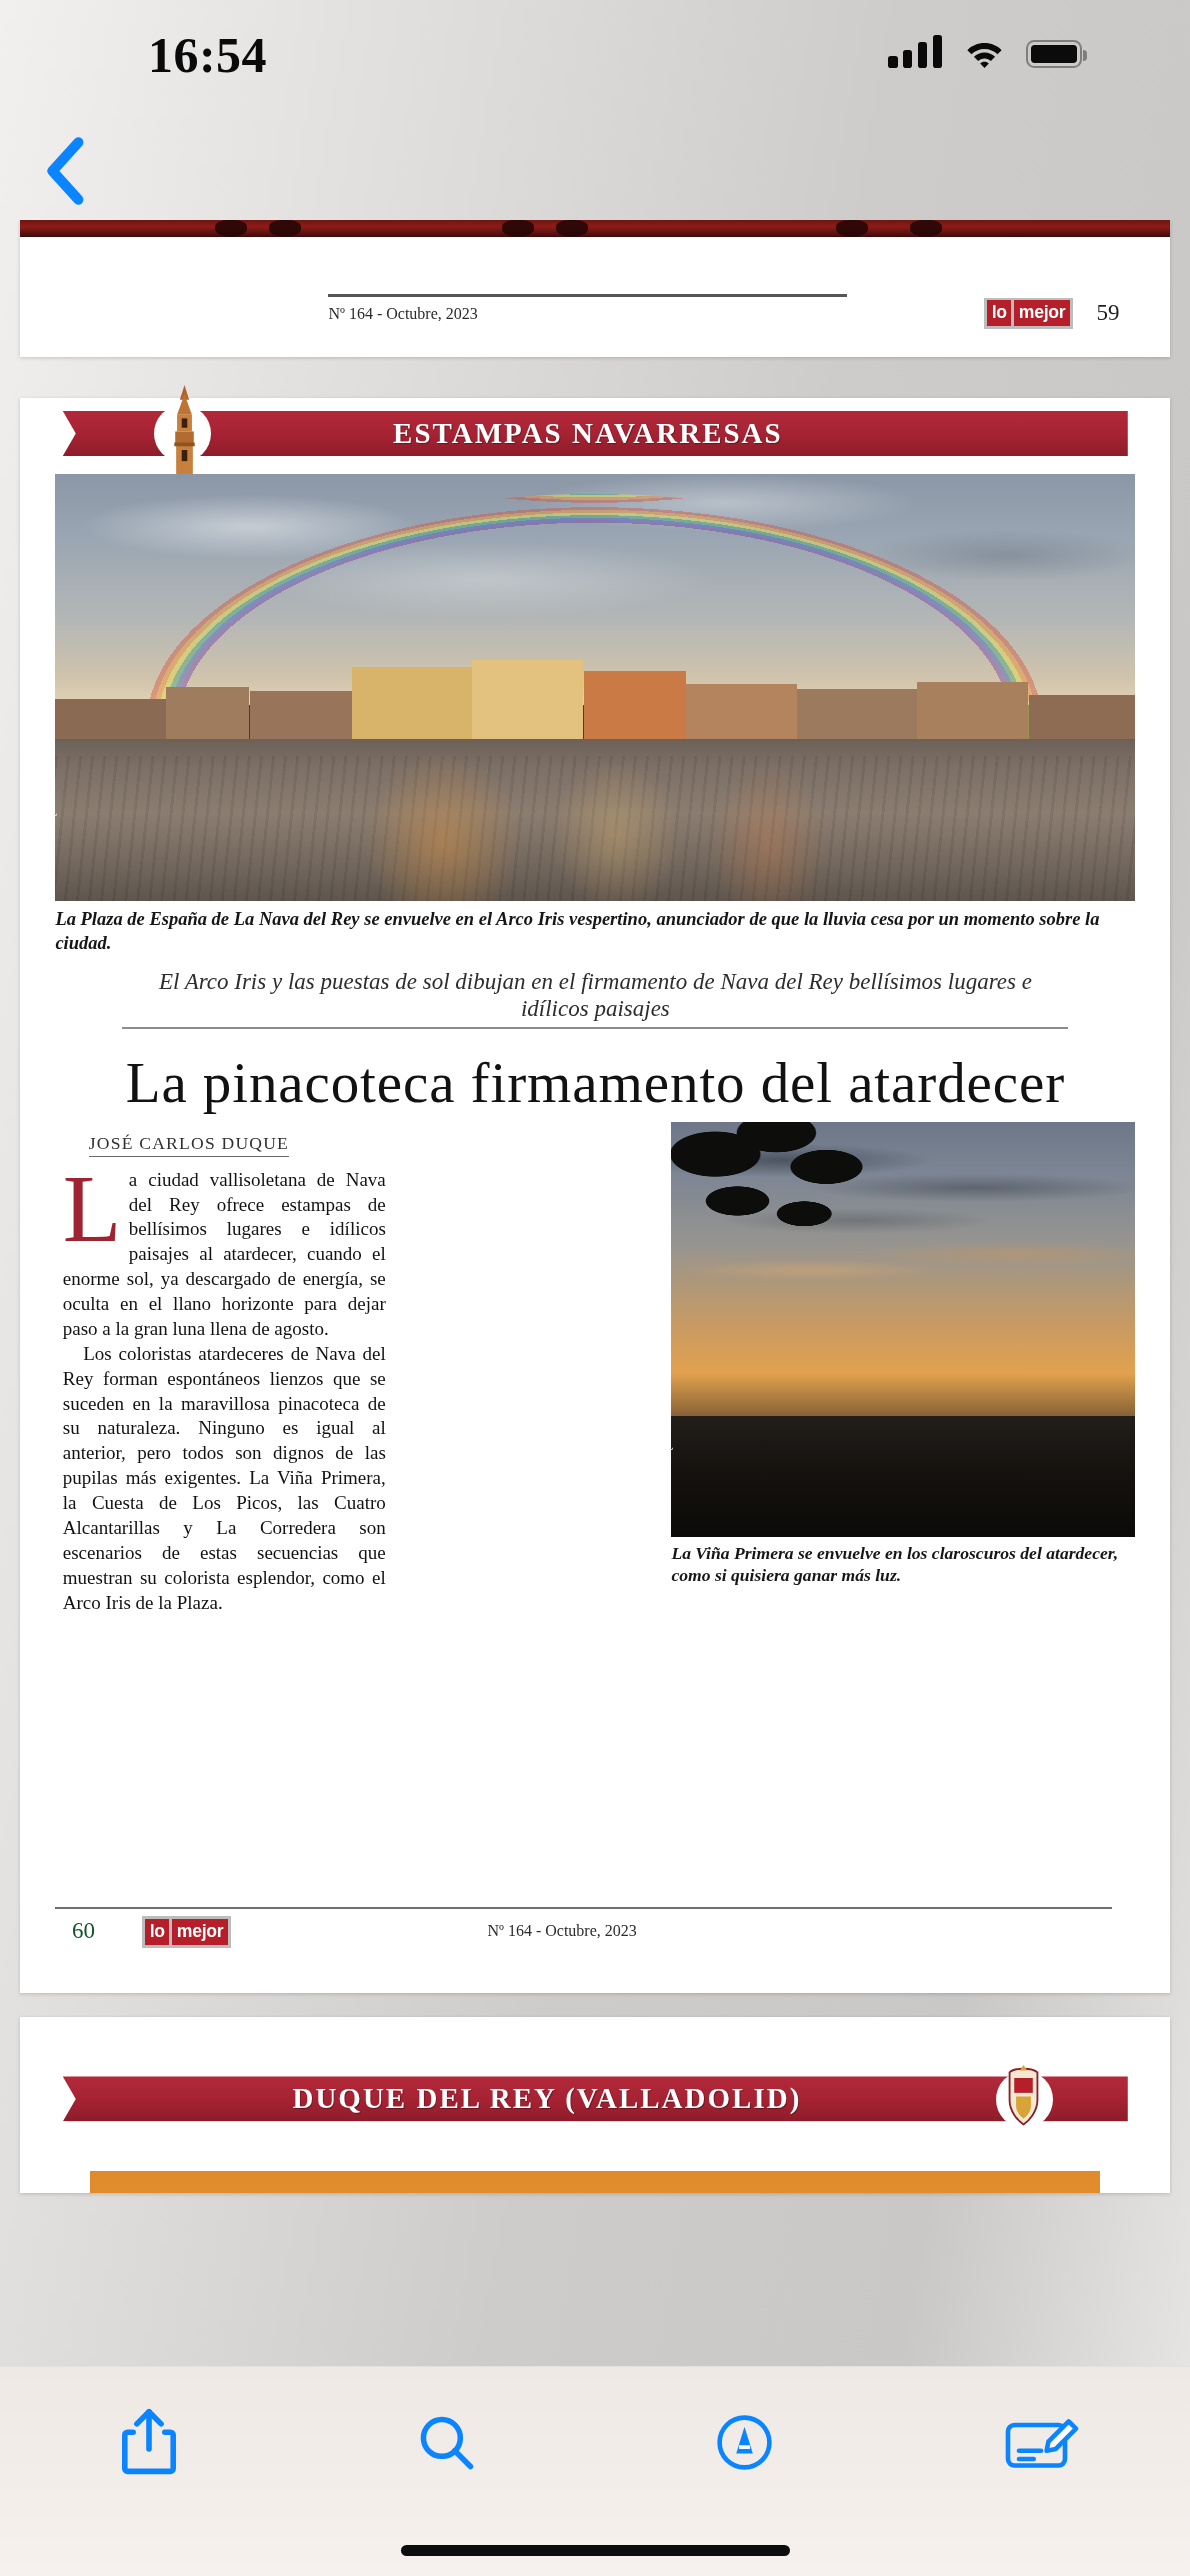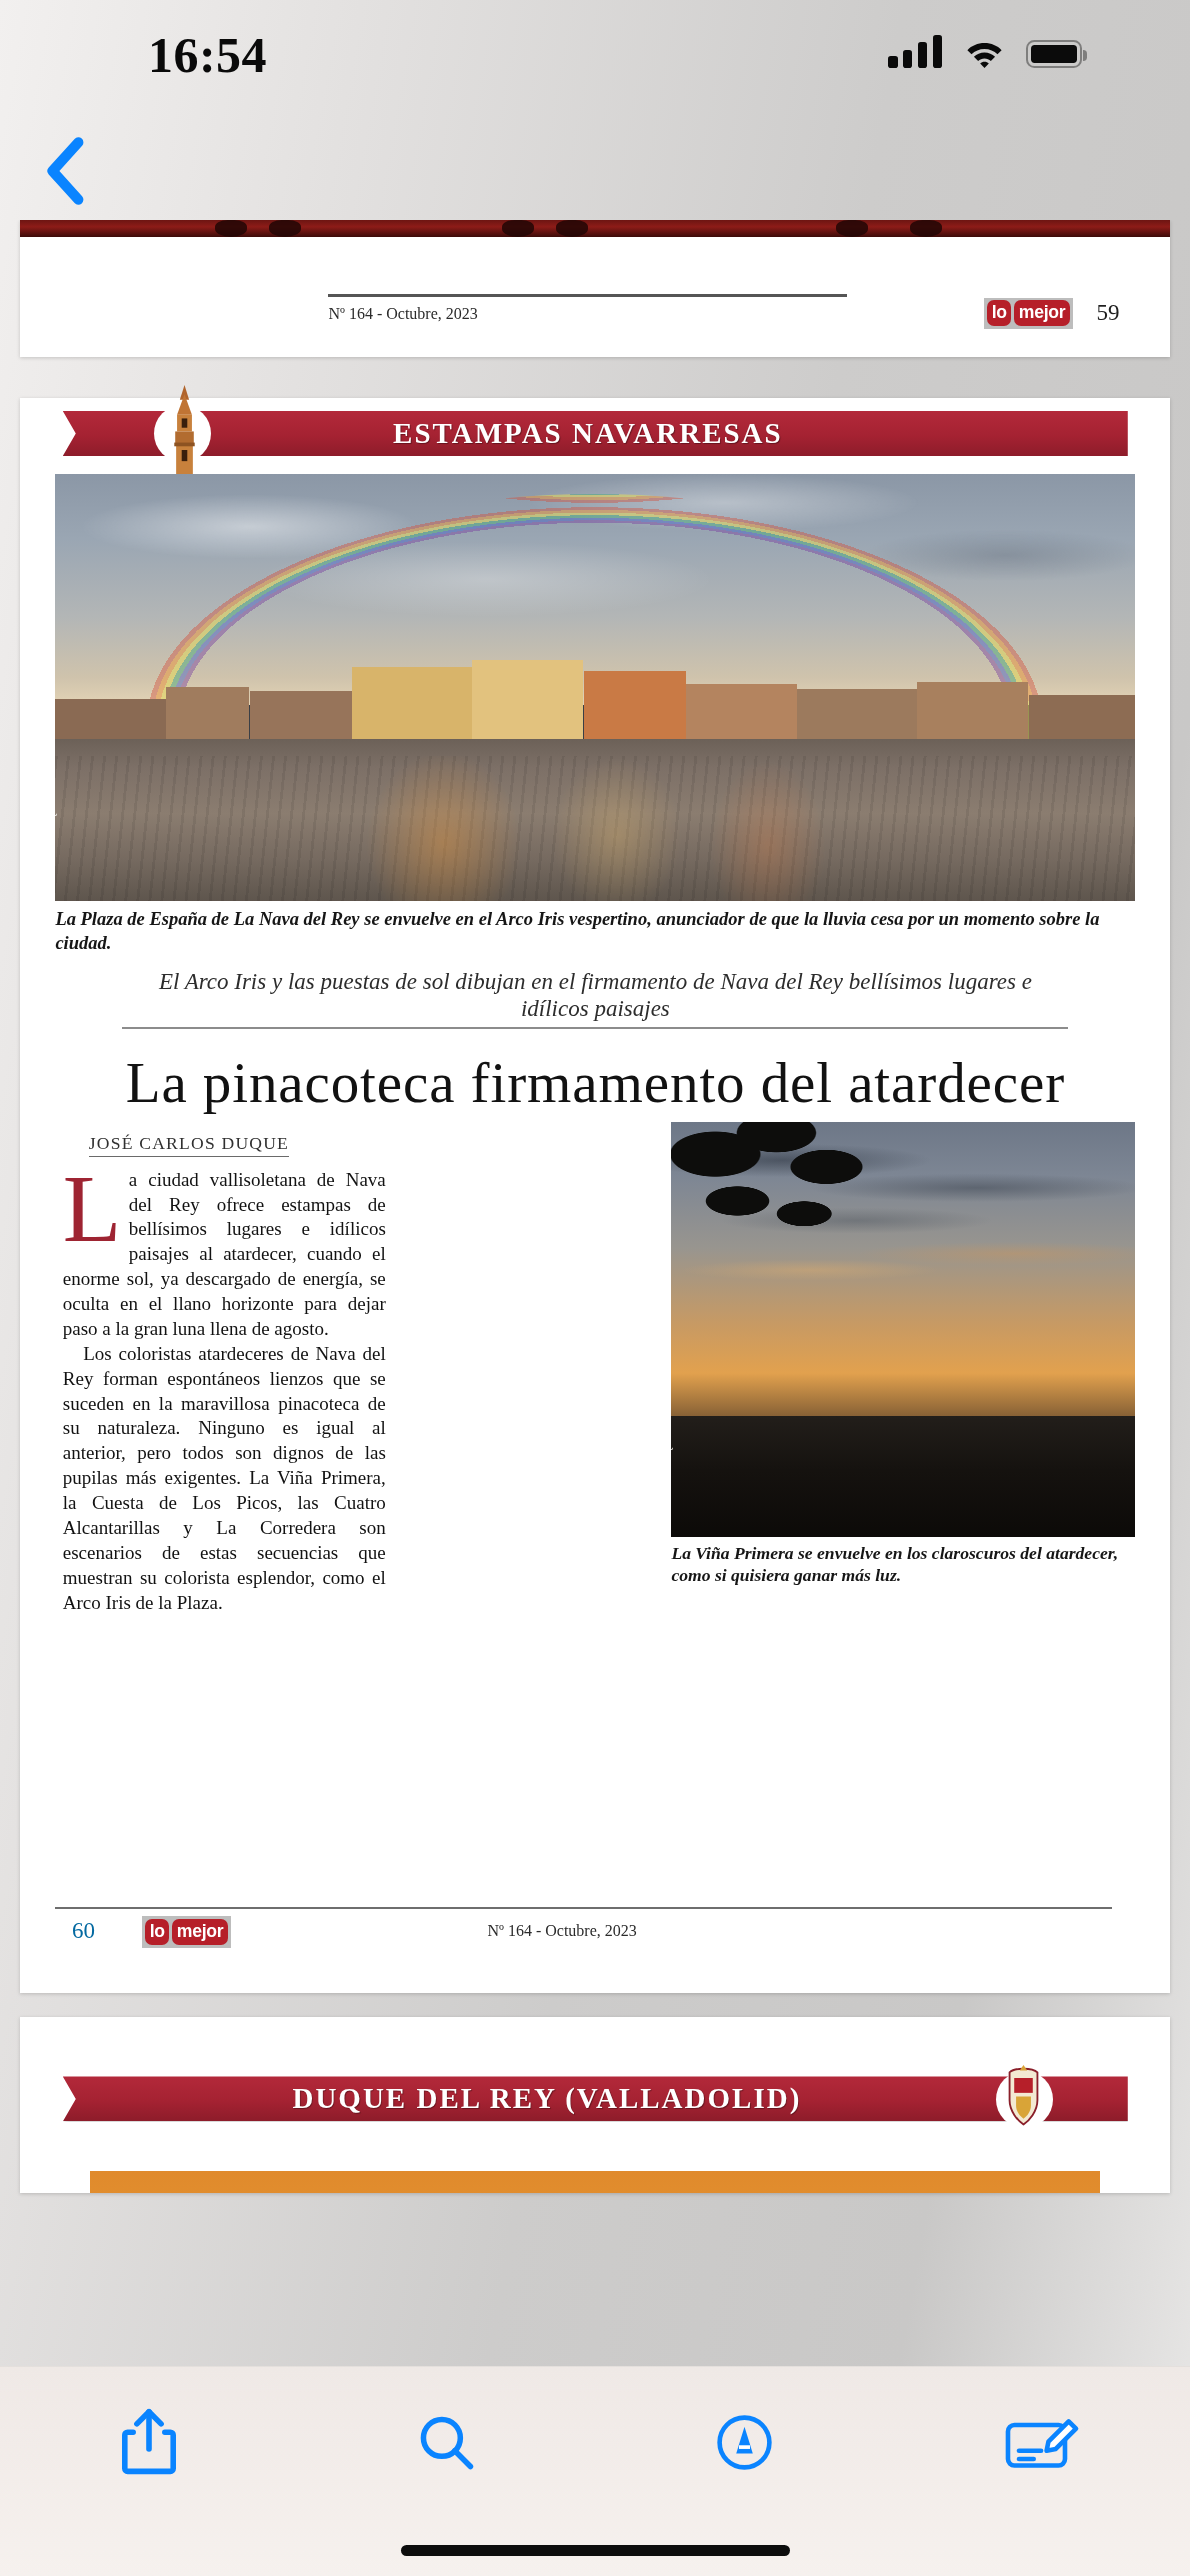--- a/index.html
+++ b/index.html
@@ -51,21 +51,21 @@
   .prev-strip .blot { position:absolute; top:0; width:32px; height:16.7px; background:#210605; opacity:.85;
                       border-radius:40% 40% 50% 50%; }
   .prev-footer { position:absolute; bottom:22px; left:0; width:1150px; height:41px; }
   .prev-rule { position:absolute; left:308px; top:0; width:519px; height:2.8px; background:#555; }
   .prev-issue { position:absolute; left:308px; top:11px; font-family:"Liberation Serif", serif;
                 font-size:16px; color:#2b2b2b; }
   .logo-lomejor { display:inline-flex; align-items:center; background:#bdbdbd; padding:2.8px;
                   gap:2.8px; }
   .logo-lomejor b { display:inline-block; background:#b61f29; color:#fff;
                     font-family:"Liberation Sans", sans-serif; font-weight:700;
-                    font-size:17.6px; line-height:1; padding:3.7px 4.6px 4.6px 4.6px; letter-spacing:-0.3px;border-radius:7px; }
+                    font-size:17.6px; line-height:1; padding:3.7px 4.6px 4.6px 4.6px; letter-spacing:-0.3px; }
   .prev-logo { position:absolute; left:964px; top:3.7px; }
   .prev-pageno { position:absolute; left:1076px; top:5.6px; font-family:"Liberation Serif", serif;
                  font-size:23px; color:#1f1f1f; }
 
   
   .page-main { padding:0; height:1595px; }
 
   
   .banner { position:relative; margin:41px 35px 0 35px; height:65px; }
   .banner-bar { position:absolute; left:7.4px; top:13px; width:1065px; height:45px;
@@ -164,21 +164,21 @@
                transform-origin:left bottom; font-family:"Liberation Sans", sans-serif;
                font-size:8.3px; color:#efece6; white-space:nowrap; letter-spacing:0.4px; }
   .cap-side { position:absolute; right:0; top:410px; width:464px;
               font-family:"Liberation Serif", serif; font-style:italic; font-weight:700;
               font-size:17.6px; color:#161616; line-height:1.25; }
 
   
   .main-footer { position:absolute; left:35px; right:35px; bottom:43px; height:43px; }
   .mf-rule { position:absolute; left:0; top:0; width:1057px; height:2.3px; background:#6e6e6e; }
   .mf-pageno { position:absolute; left:16.7px; top:11px; font-family:"Liberation Serif", serif;
-               font-size:23px; color:#0369a1;text-align:right; }
+               font-size:23px; color:#14532d;text-align:right; }
   .mf-logo { position:absolute; left:87px; top:9.3px; }
   .mf-issue { position:absolute; left:432px; top:15px; font-family:"Liberation Serif", serif;
               font-size:16px; color:#2b2b2b; }
 
   
   .page-next { height:176px; overflow:hidden; }
   .nb { position:relative; margin:52px 35px 0 35px; height:56px; }
   .nb-bar { position:absolute; left:7.4px; top:7.4px; width:1065px; height:45px;
             background:linear-gradient(180deg,#b3293a 0%,#a52232 55%,#8d1c2a 100%);
             box-shadow:1.9px 2.8px 4.6px rgba(0,0,0,.35);

